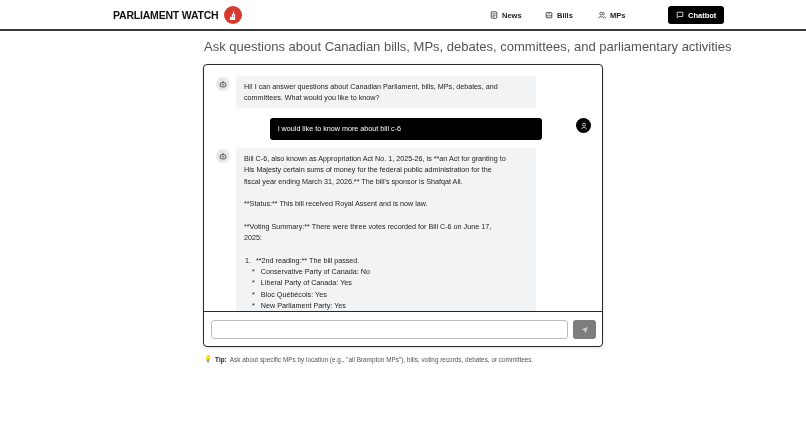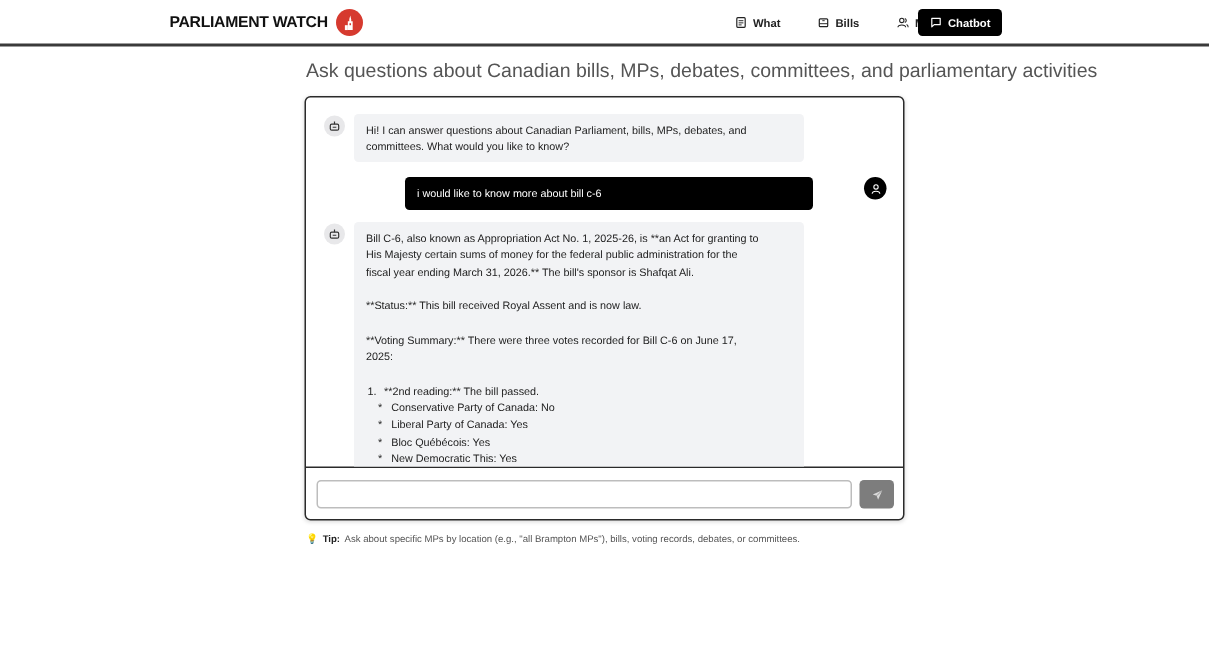--- a/index.html
+++ b/index.html
@@ -52,40 +52,40 @@
     </div>
 
     <nav class="nav">
       <a class="nav-item" style="left:490px;">
         <svg viewBox="0 0 10 10">
             <rect x="1.5" y="1" width="7" height="8" rx="0.8" fill="none" stroke="#222" stroke-width="1"></rect>
             <line x1="3" y1="3.5" x2="7" y2="3.5" stroke="#222" stroke-width="0.8"></line>
             <line x1="3" y1="5.3" x2="7" y2="5.3" stroke="#222" stroke-width="0.8"></line>
             <line x1="3" y1="7" x2="5.5" y2="7" stroke="#222" stroke-width="0.8"></line>
           </svg>
-        <span>What</span>
+        <span>News</span>
       </a>
       <a class="nav-item" style="left:545px;">
         <svg viewBox="0 0 10 10">
             <rect x="1.5" y="2" width="7" height="6.5" rx="0.8" fill="none" stroke="#222" stroke-width="1"></rect>
             <line x1="1.5" y1="6" x2="8.5" y2="6" stroke="#222" stroke-width="0.8"></line>
             <line x1="4" y1="3.5" x2="6" y2="3.5" stroke="#222" stroke-width="0.8"></line>
           </svg>
         <span>Bills</span>
       </a>
       <a class="nav-item" style="left:598px;">
         <svg viewBox="0 0 10 10">
             <circle cx="4" cy="3.3" r="1.8" fill="none" stroke="#222" stroke-width="0.9"></circle>
             <path d="M0.8 9 C1 6.5 7 6.5 7.2 9" fill="none" stroke="#222" stroke-width="0.9"></path>
             <path d="M6.5 1.6 A1.8 1.8 0 0 1 6.5 5" fill="none" stroke="#222" stroke-width="0.9"></path>
             <path d="M8 6.6 C9 7 9.3 8 9.3 9" fill="none" stroke="#222" stroke-width="0.9"></path>
           </svg>
         <span>MPs</span>
       </a>
-      <a class="nav-item nav-chat" style="left:612px;text-align:center;">
+      <a class="nav-item nav-chat" style="left:668px;text-align:center;">
         <svg viewBox="0 0 10 10">
             <path d="M1.5 1.5 H8.5 V6.8 H3.5 L1.5 8.6 Z" fill="none" stroke="#fff" stroke-width="1" stroke-linejoin="round"></path>
           </svg>
         <span>Chatbot</span>
       </a>
     </nav>
   </header>
 
   <p class="subtitle">Ask questions about Canadian bills, MPs, debates, committees, and parliamentary activities</p>
 
@@ -142,21 +142,21 @@
         <span class="p bullet">
             <span>*</span>
             <span>Liberal Party of Canada: Yes</span>
           </span>
         <span class="p bullet">
             <span>*</span>
             <span>Bloc Québécois: Yes</span>
           </span>
         <span class="p bullet">
             <span>*</span>
-            <span>New Democratic This: Yes</span>
+            <span>New Parliament Party: Yes</span>
           </span>
       </div>
     </div>
 
     <div class="input-row">
       <input class="chat-input" type="text" placeholder="" style="">
       <button class="send-btn" aria-label="Send">
         <svg viewBox="0 0 10 10">
             <path d="M9 1 L1 4.5 L4.3 5.7 L5.5 9 Z" fill="#d9d9d9"></path>
             <line x1="9" y1="1" x2="4.3" y2="5.7" stroke="#7d7d7d" stroke-width="0.6"></line>

